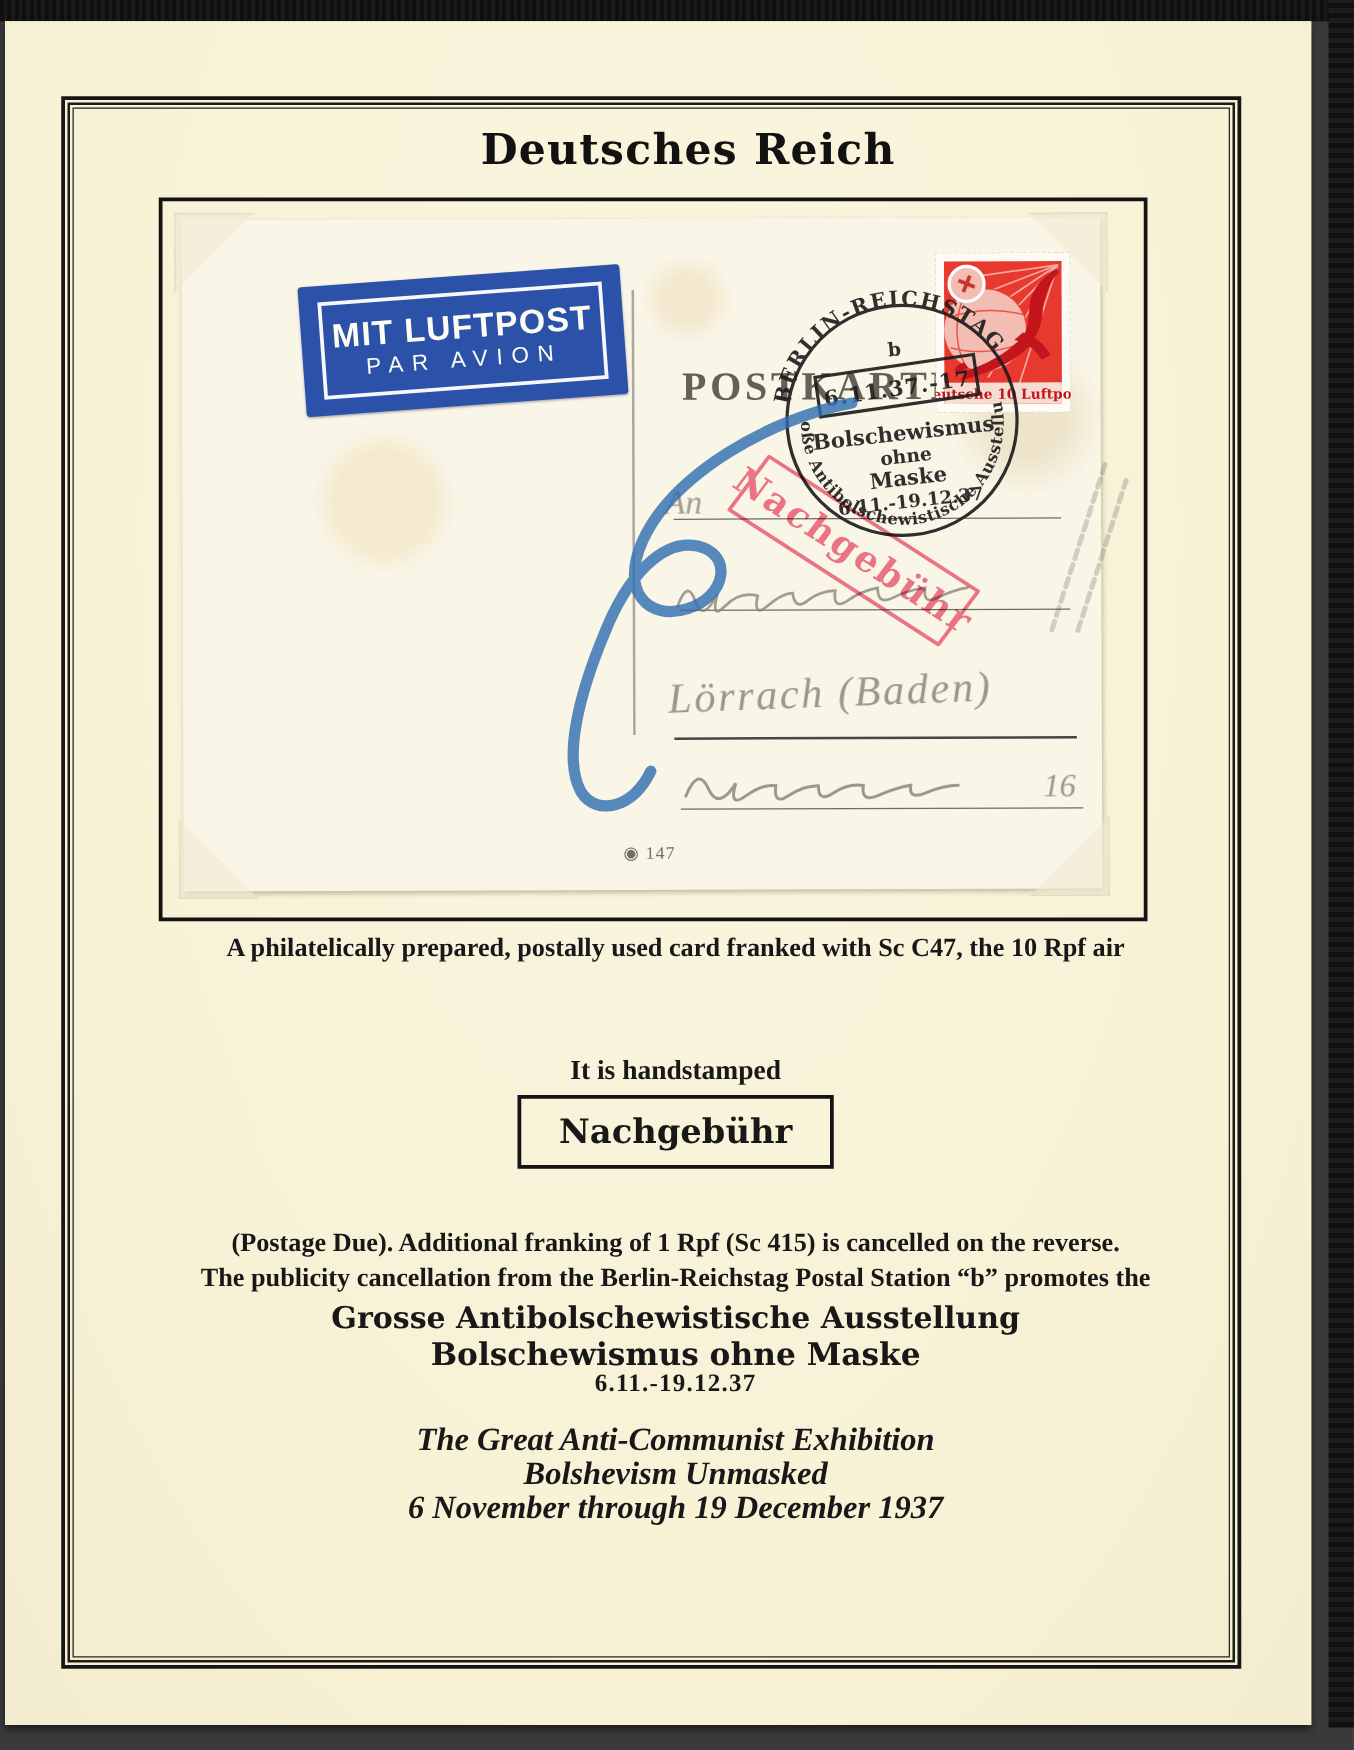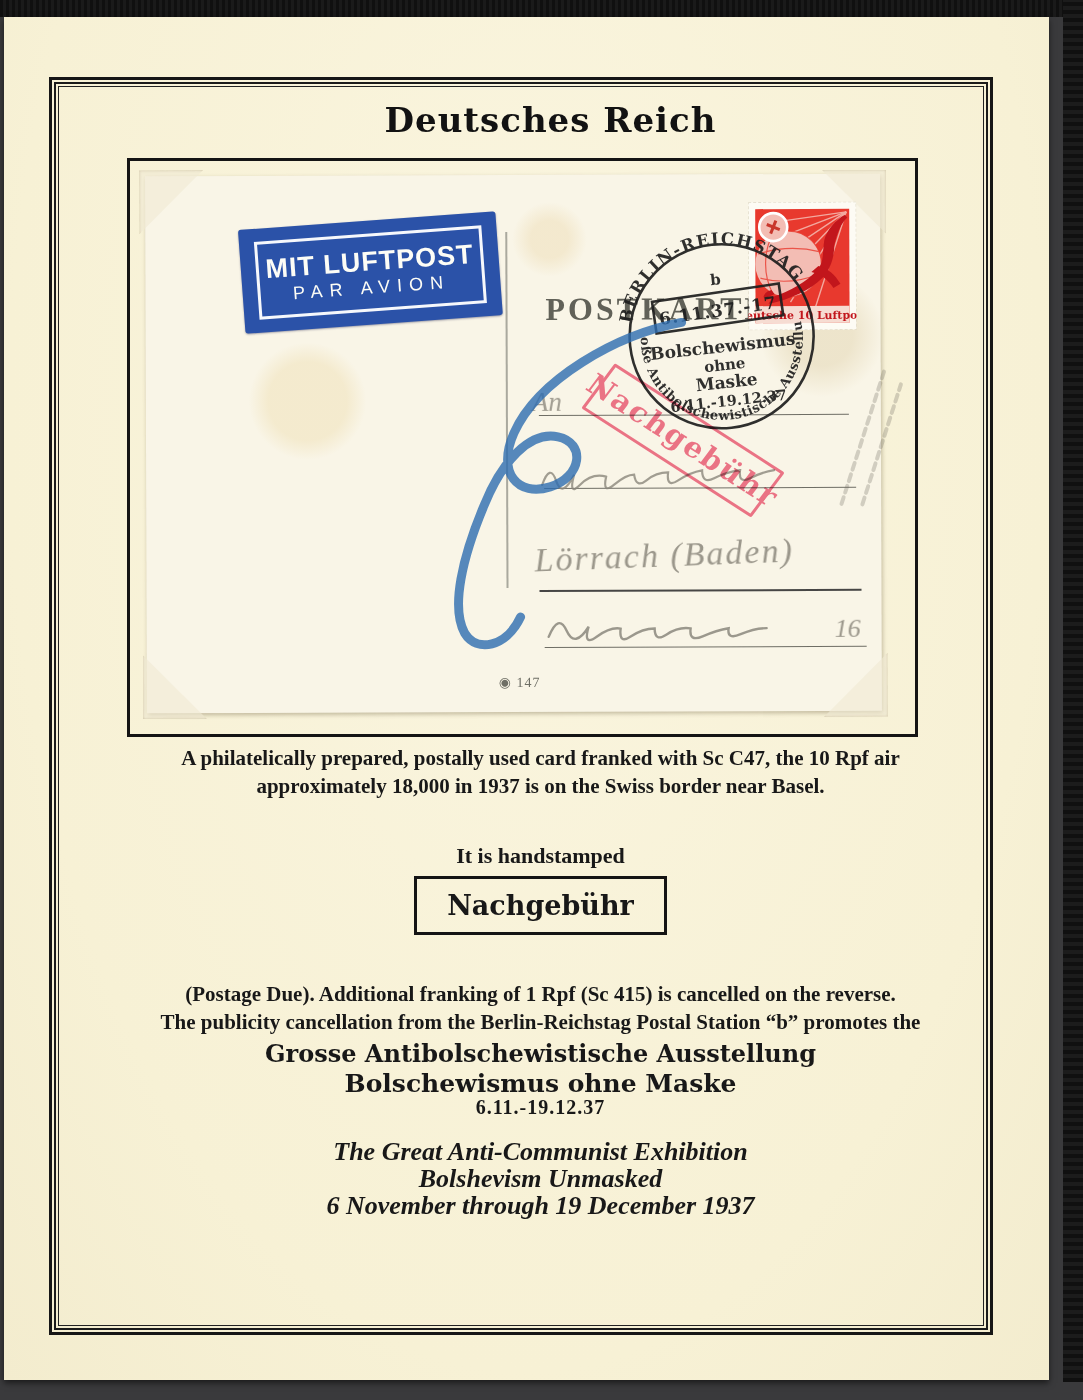--- a/index.html
+++ b/index.html
@@ -189,21 +189,20 @@
 
         <svg class="abs" style="left:0;top:0;" width="735" height="537">
           <path d="M536 148 C470 160 392 205 368 258 C350 298 372 322 404 312 C436 302 440 268 412 262 C384 256 356 286 338 330 C316 382 304 432 318 458 C330 478 360 472 374 442" fill="none" stroke="#2d6db0" stroke-width="9" opacity=".8" stroke-linecap="round" stroke-linejoin="round"></path>
         </svg>
 
       </div>
     </div>
 
     <div class="abs caption cap-para">
       <div>A philatelically prepared, postally used card franked with Sc C47, the 10 Rpf air</div>
-      <div>approximately 18,000 in 1937 is on the Swiss border near Basel.</div>
     </div>
 
     <div class="abs caption cap-intro">It is handstamped</div>
 
     <div class="abs caption cap-boxwrap">
       <span class="cap-box">Nachgebühr</span>
     </div>
 
     <div class="abs caption cap-due">(Postage Due). Additional franking of 1 Rpf (Sc 415) is cancelled on the reverse.</div>
 

